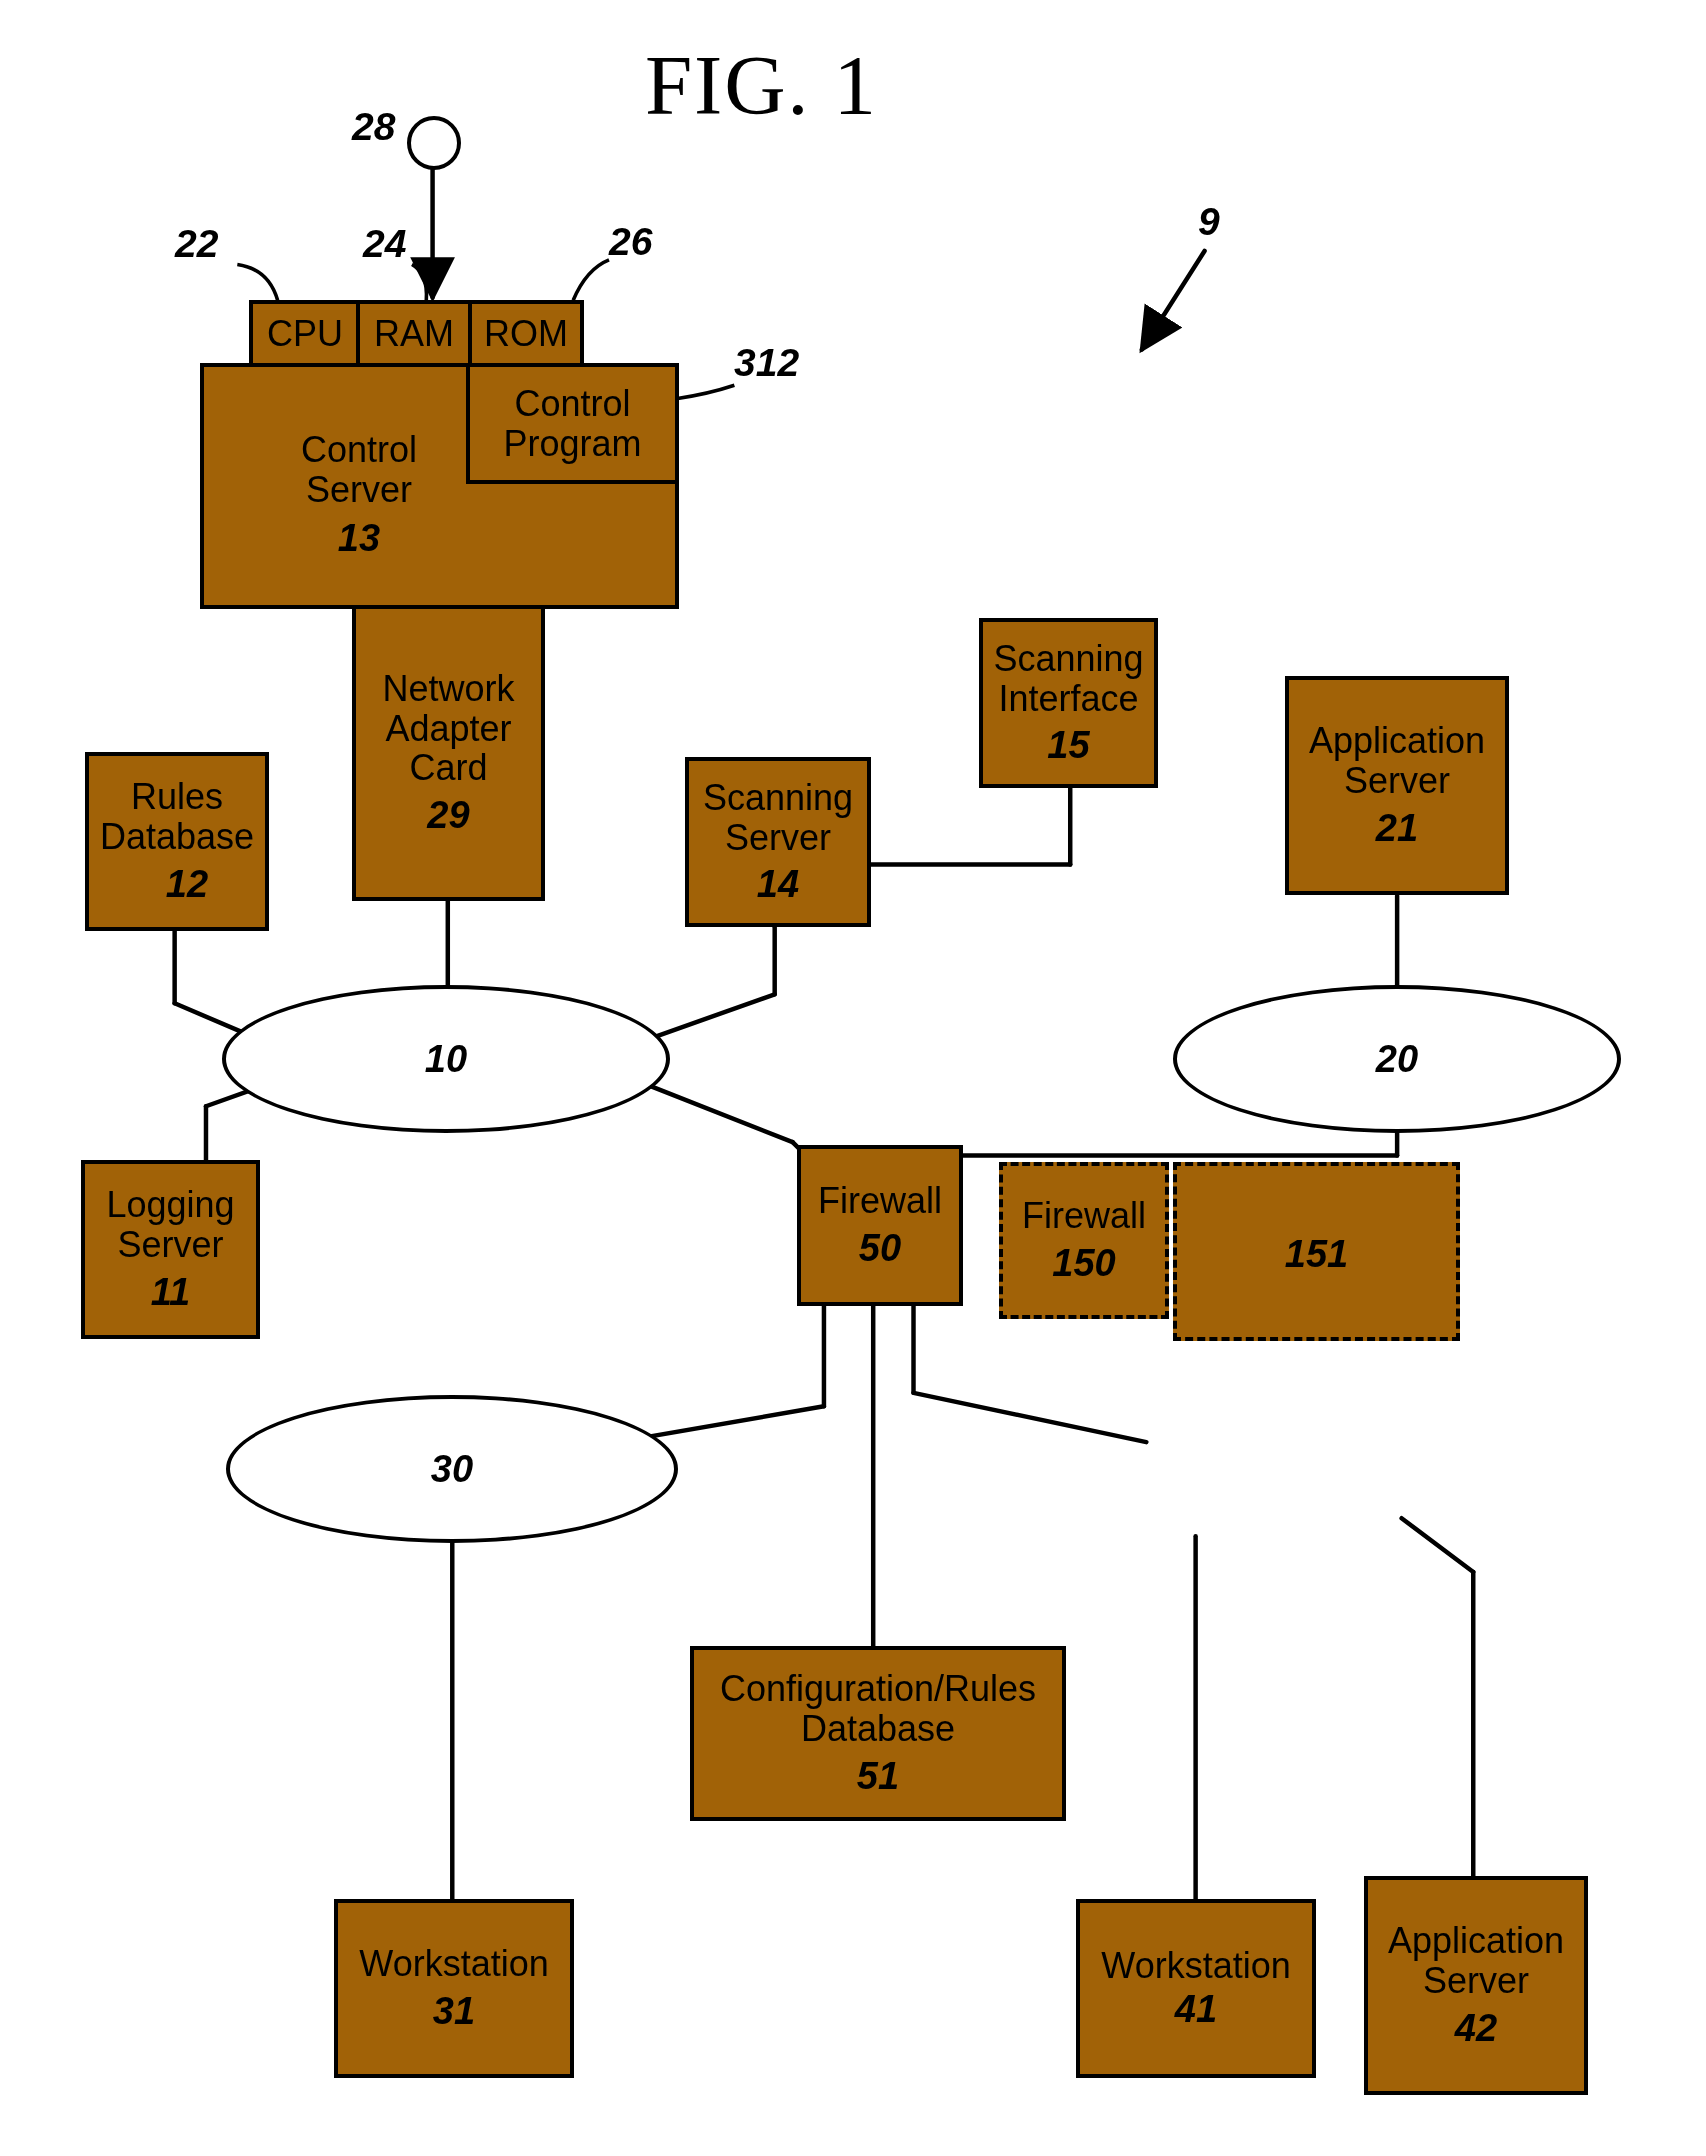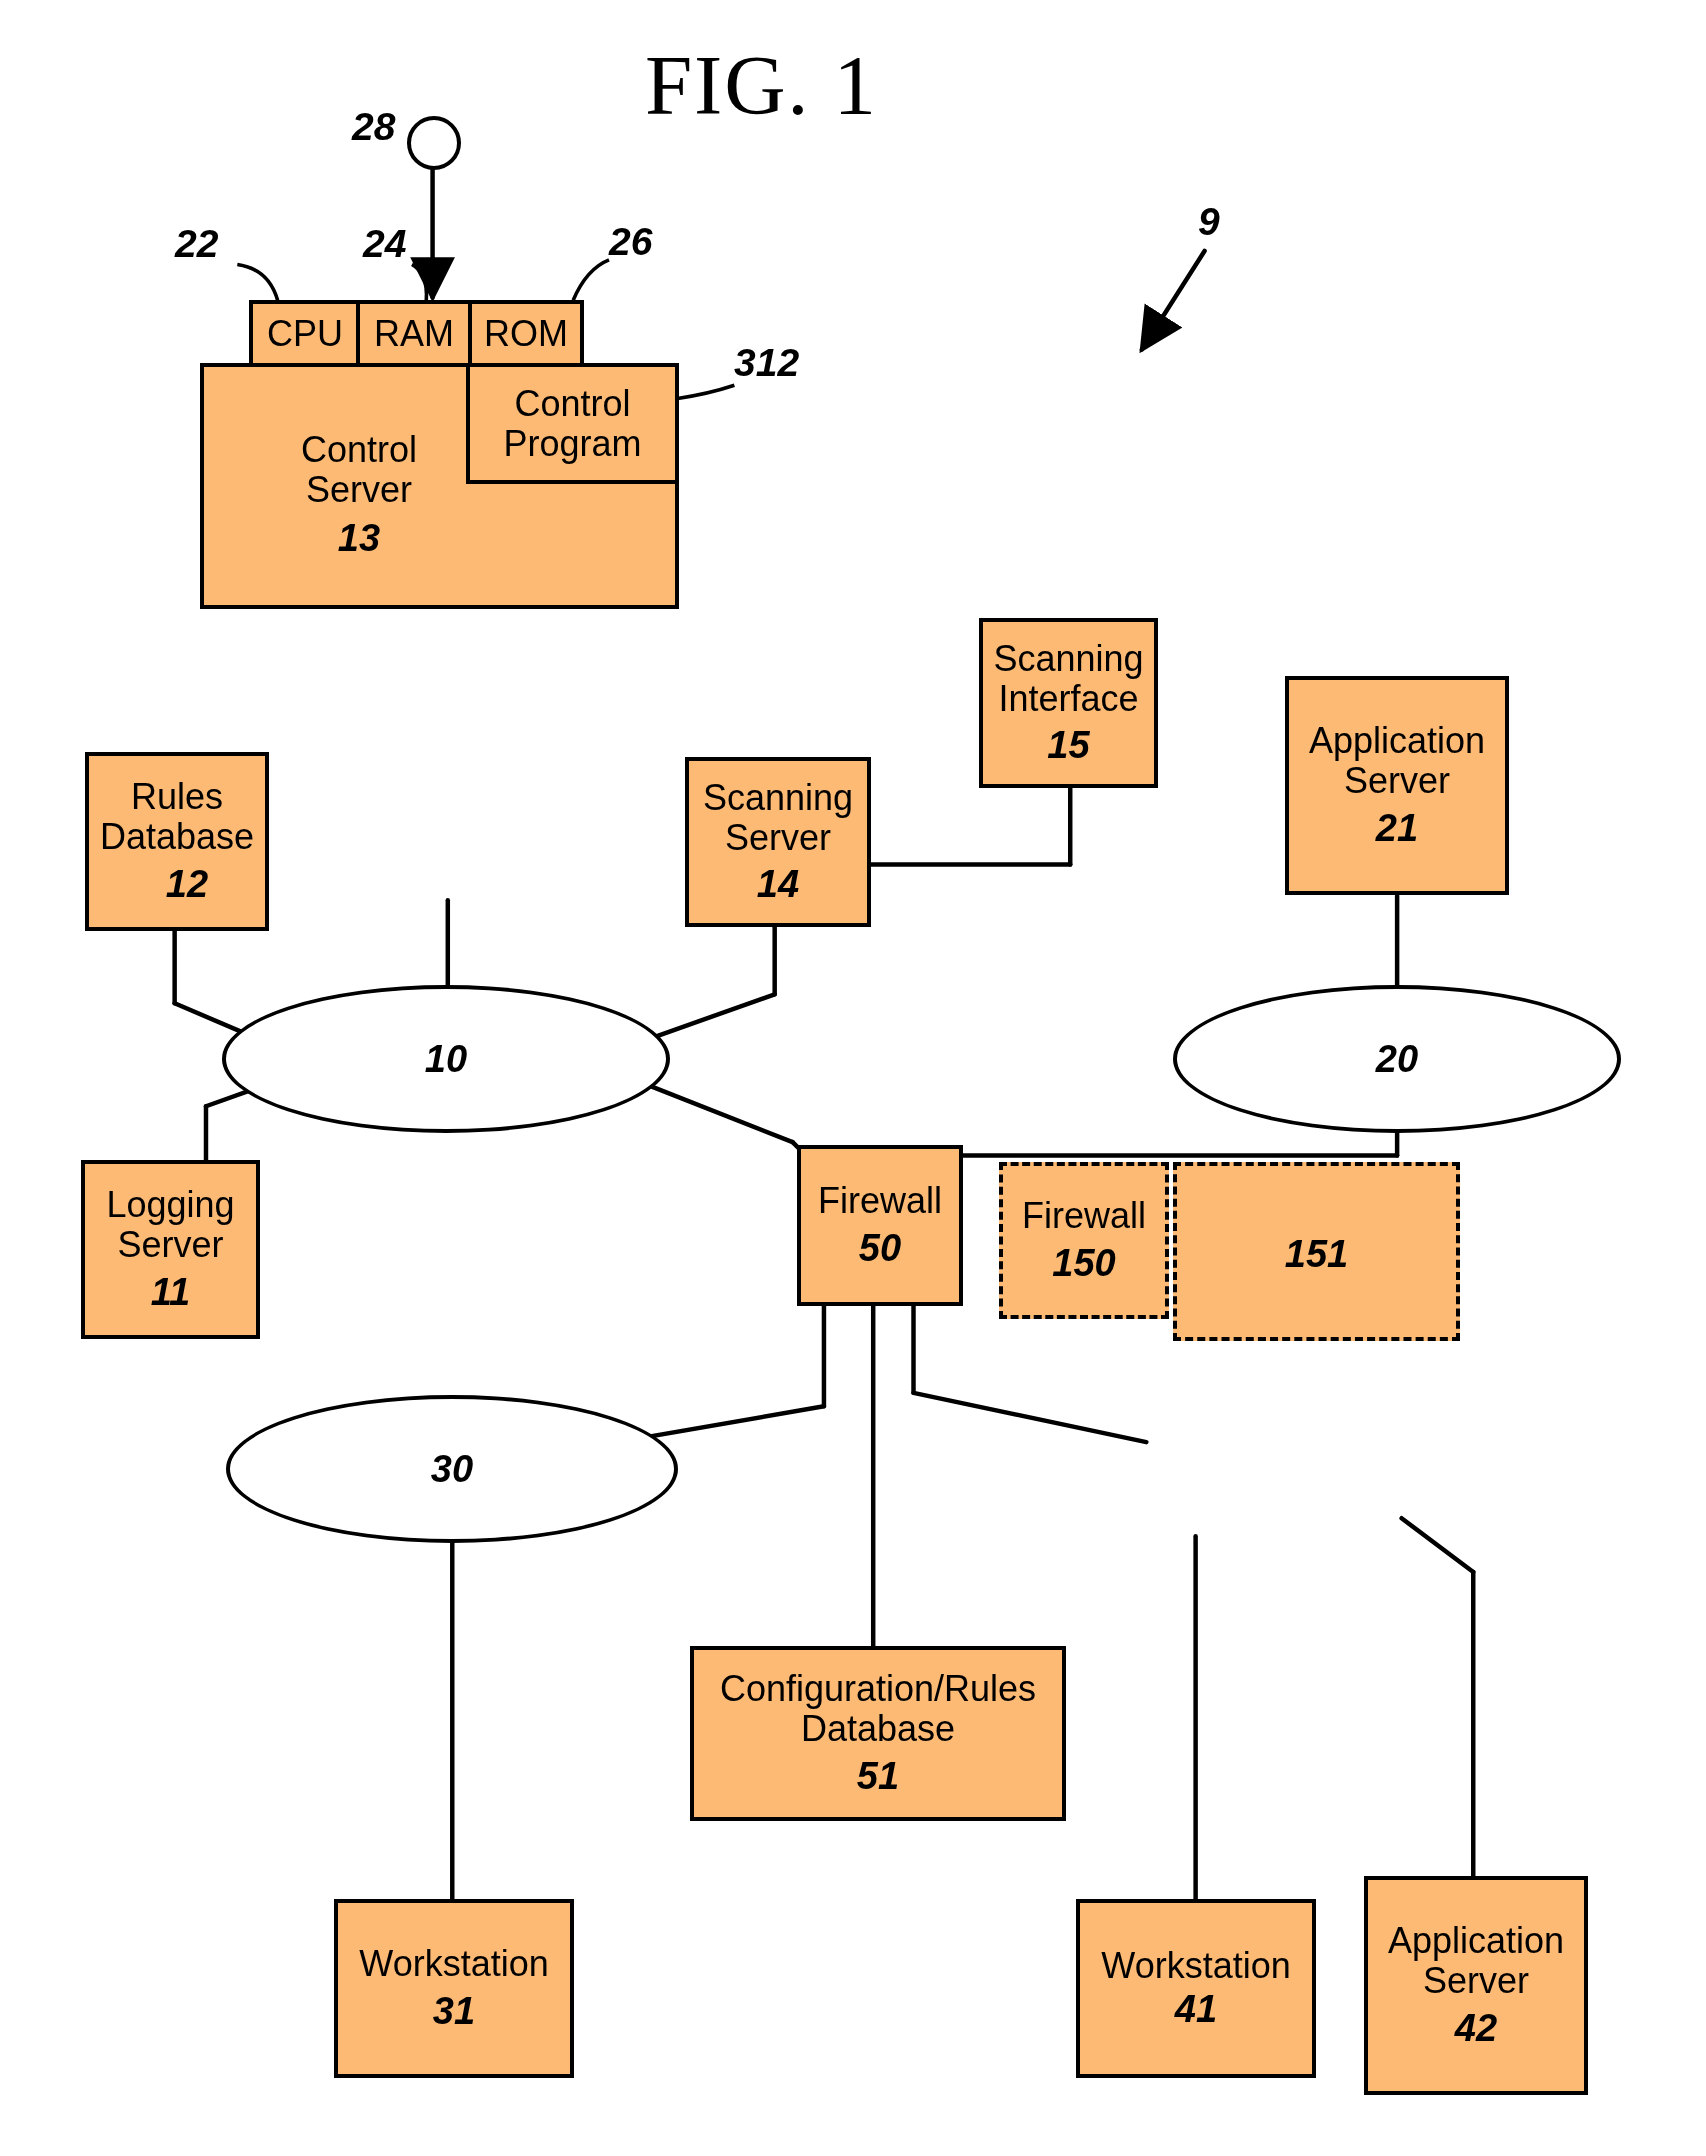--- a/index.html
+++ b/index.html
@@ -9,21 +9,21 @@
     font-family: "Times New Roman", Times, serif;
   }
   .stage {
     position: relative;
     width: 1707px;
     height: 2157px;
   }
   .box {
     position: absolute;
     border: 4.5px solid #000;
-    background: #fdba74;
+    background: #a16207;
     box-sizing: border-box;
     display: flex;
     flex-direction: column;
     align-items: center;
     justify-content: center;
     text-align: center;
     line-height: 1.1;
   }
   .box.dashed {
     border-style: dashed;
@@ -178,20 +178,26 @@
   <div class="box" style="left:200px;top:363px;width:479px;height:246px; justify-content:flex-start; padding-top:63px; padding-right:161px;">
     <span class="txt" style="white-space:pre;">Control
 Server</span>
     <span class="num" style="margin-top:9px;">13</span>
   </div>
   <div class="box" style="left:466px;top:363px;width:213px;height:121px;">
     <span class="txt" style="white-space:pre;">Control
 Program</span>
   </div>
 
+  <div class="box" style="left:352px;top:605px;width:193px;height:296px;">
+    <span class="txt" style="white-space:pre;">Network
+Adapter
+Card</span>
+    <span class="num" style="margin-top:7.2px;">29</span>
+  </div>
 
   <div class="box" style="left:85px;top:752px;width:184px;height:179px;">
     <span class="txt" style="white-space:pre;">Rules
 Database</span>
     <span class="num" style="margin-top:7.2px;margin-left:20px;">12</span>
   </div>
 
   <div class="box" style="left:685px;top:757px;width:186px;height:170px;">
     <span class="txt" style="white-space:pre;">Scanning
 Server</span>

